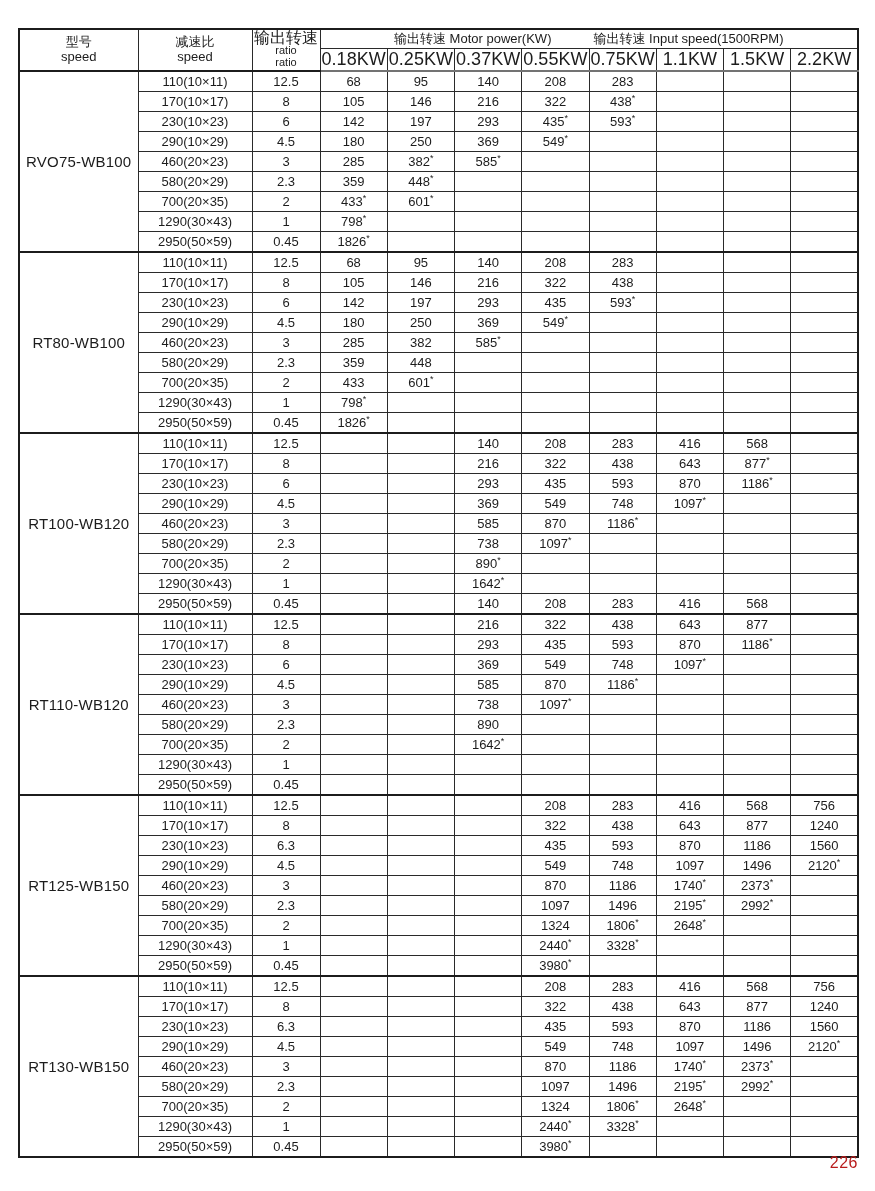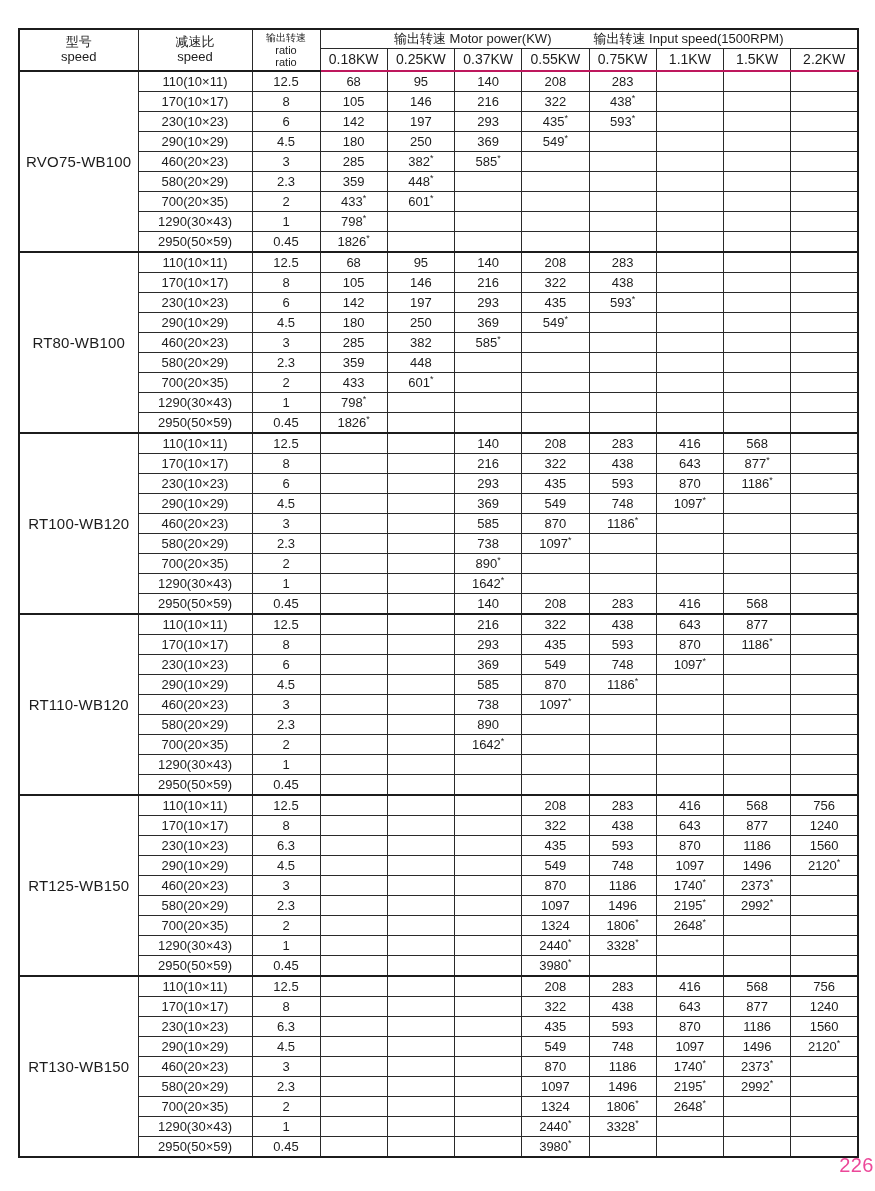--- a/index.html
+++ b/index.html
@@ -24,37 +24,37 @@
     text-align:center;
     vertical-align:middle;
     font-weight:normal;
     font-size:13px;
     line-height:1.05;
     white-space:nowrap;
     overflow:hidden;
     height:19px;
   }
   thead th{height:18px;}
-  thead tr.kw-row th{height:21px;font-size:14px;border-bottom:2px solid #be185d;}
+  thead tr.kw-row th{height:21px;font-size:18px;border-bottom:2px solid #737373;}
   th.merge-th{border-bottom:2px solid #1c1c1c;}
   .two-line{font-size:13px;line-height:1.15;}
   .speed-th div{font-size:11px;line-height:12px;}
-  .speed-th .zh{font-size:10px;}
+  .speed-th .zh{font-size:16px;}
   .power-th{font-size:13px;}
   .power-th span{padding:0 21px;}
   tbody td{font-size:13px;}
   tbody td.model-cell{font-size:15px;letter-spacing:.2px;}
   tbody tr.block-start td{border-top:2px solid #1c1c1c;}
   sup{font-size:9px;line-height:0;vertical-align:super;}
   .page-number{
     position:absolute;
-    right:1px;top:1154px;
-    font-size:20px;
+    right:17px;top:1154px;
+    font-size:16px;
     letter-spacing:.5px;
-    color:#ec4899;
+    color:#b91c1c;
   }
 </style>
 </head>
 <body>
 
 <div class="page">
 
   <table class="spec">
     <colgroup>
       <col style="width:119px">

